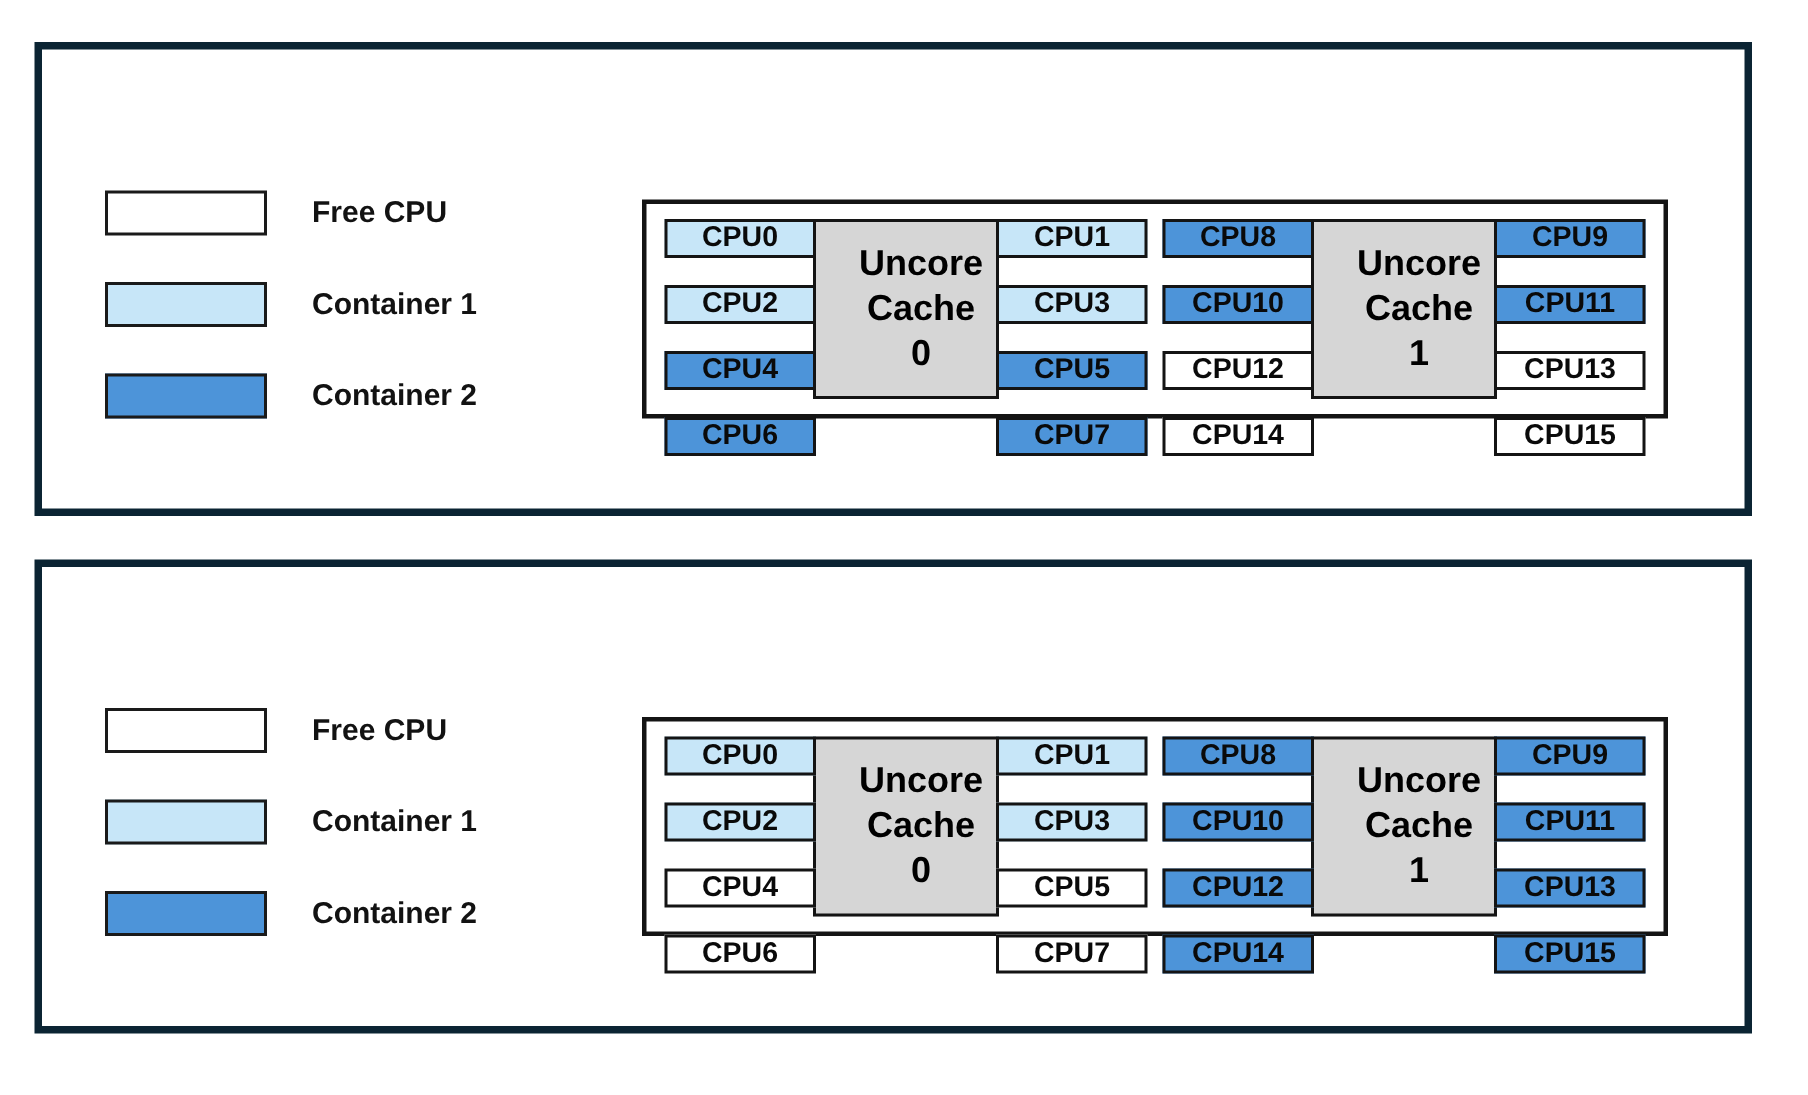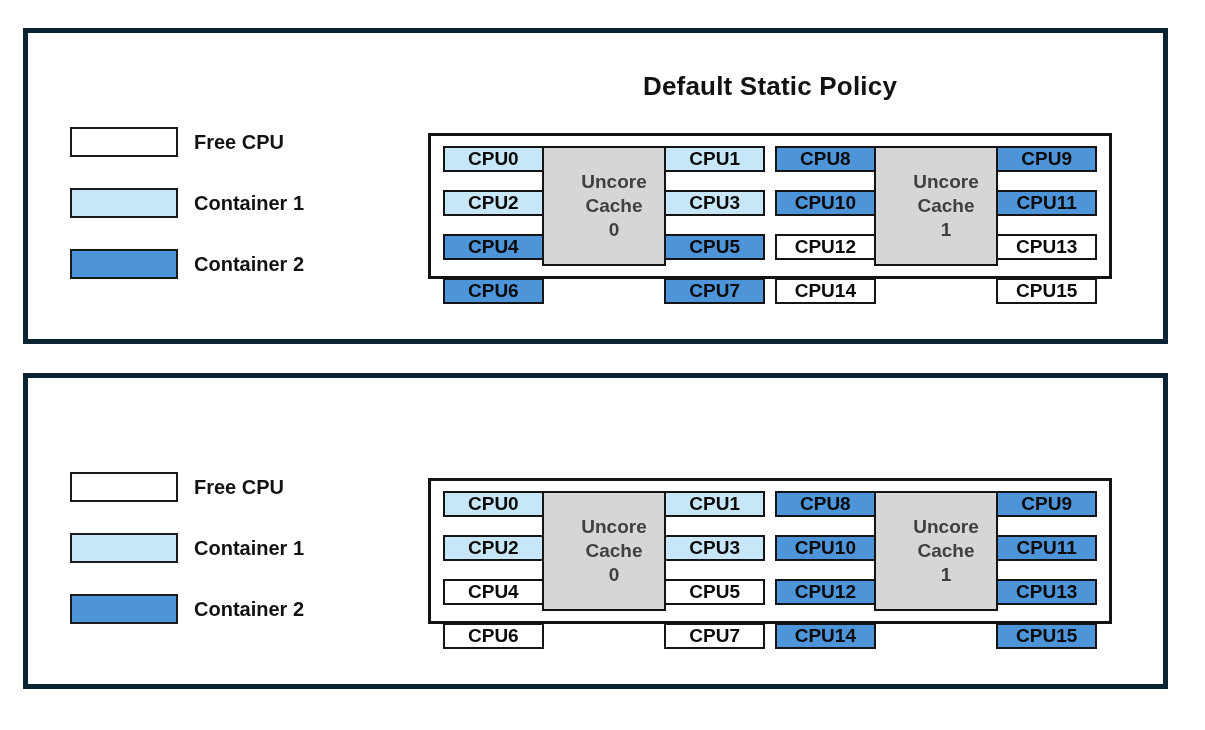--- a/index.html
+++ b/index.html
@@ -48,21 +48,21 @@
     margin-bottom: 31px;
   }
   .swatch {
     width: 108px;
     height: 30px;
     box-sizing: border-box;
     border: 2px solid #1a1a1a;
     background: #ffffff;
   }
   .legend-label {
-    margin-left: 16px;
+    margin-left: 30px;
     font-size: 20px;
     font-weight: bold;
     color: #121212;
   }
 
   .diagram-box {
     position: absolute;
     left: 400px;
     top: 100px;
     width: 684px;
@@ -102,34 +102,33 @@
   .cache-box {
     flex: 1;
     box-sizing: border-box;
     border: 2px solid #141414;
     margin: 0 -2px;
     background: #d6d6d6;
     display: flex;
     align-items: center;
     justify-content: center;
     text-align: center;
-    font-size: 19px;
+    font-size: 24px;
     font-weight: bold;
     line-height: 1.25;
     white-space: pre-line;
     z-index: 0;
-    color: #404040;
+    color: #000000;
     padding-left: 20px;
   }
 </style>
 </head>
 <body>
 
 <div class="panel top">
-  <div class="diagram-title">Default Static Policy</div>
 
   <div class="legend">
     <div class="legend-row">
       <div class="swatch" style="background: rgb(255, 255, 255);"></div>
       <div class="legend-label">Free CPU</div>
     </div>
     <div class="legend-row">
       <div class="swatch" style="background: rgb(199, 230, 248);"></div>
       <div class="legend-label">Container 1</div>
     </div>

